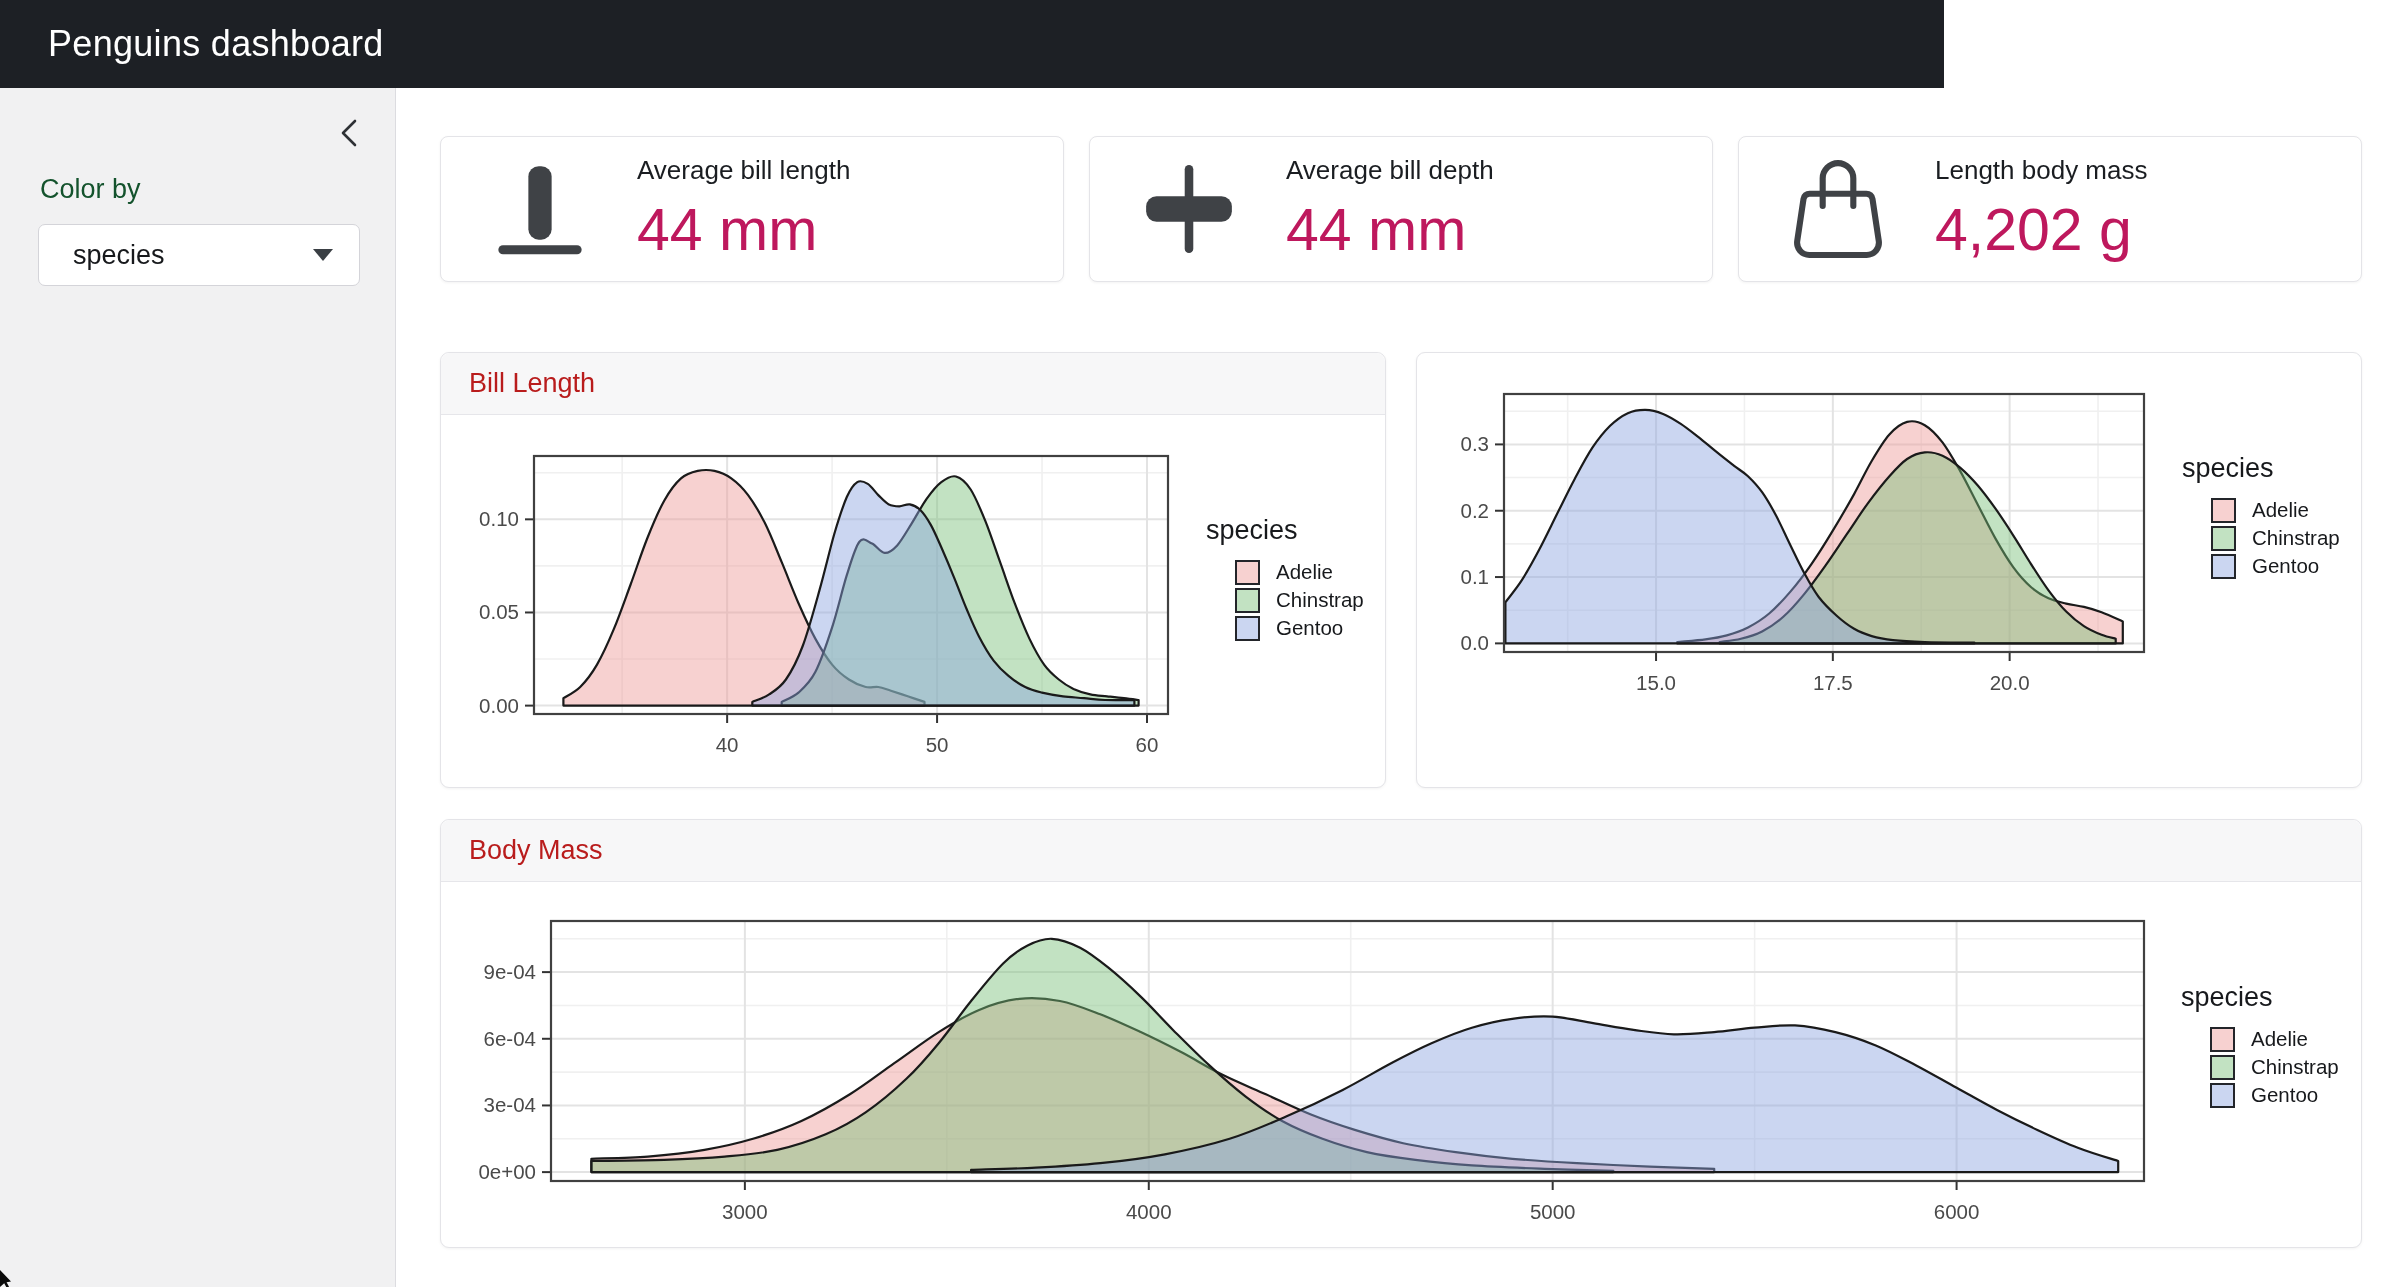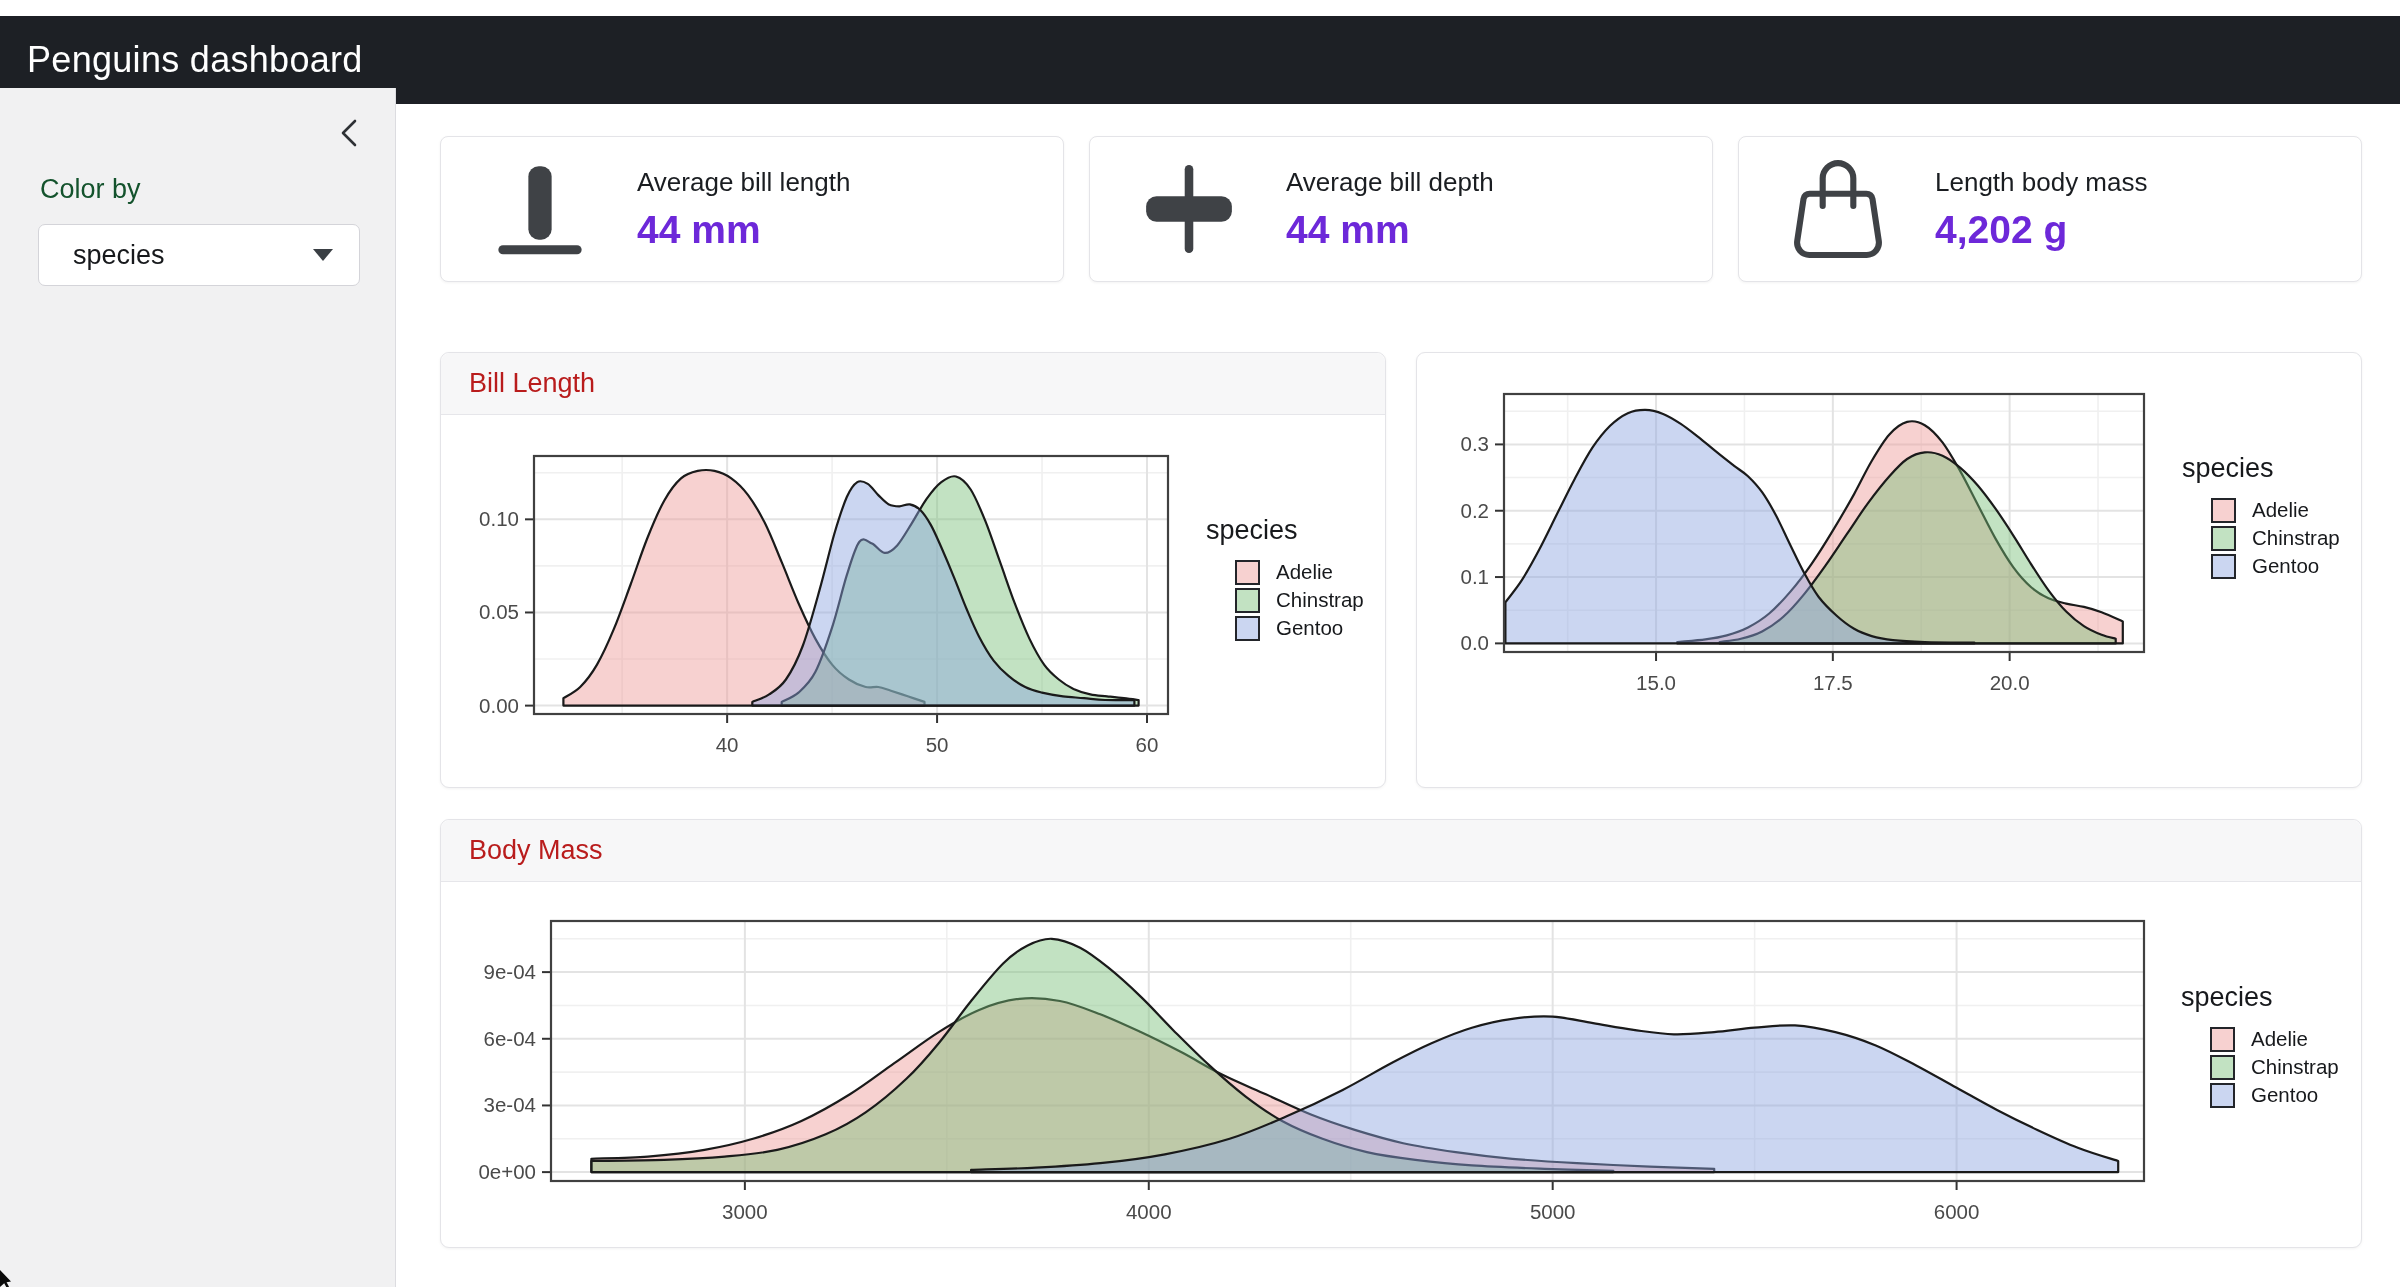--- a/index.html
+++ b/index.html
@@ -1,22 +1,22 @@
 <!DOCTYPE html>
 <html><head>
 <meta charset="utf-8">
 <style>
   * { margin:0; padding:0; box-sizing:border-box; }
   html,body { background:#fff; }
   body { font-family:"Liberation Sans", sans-serif; }
   .app { position:relative; width:2400px; height:1287px; overflow:hidden; background:#fff; }
 
   
-  .navbar { position:absolute; left:0; top:16px; width:2400px; height:88px; background:#1d2025;
-            display:flex; align-items:center; padding-left:27px; }
+  .navbar { position:absolute; left:0; top:0; width:1944px; height:88px; background:#1d2025;
+            display:flex; align-items:center; padding-left:48px; }
   .navbar-title { color:#ffffff; font-size:36px; font-weight:400; letter-spacing:.3px; }
 
   
   .sidebar { position:absolute; left:0; top:88px; width:396px; height:1199px;
              background:#f1f1f2; border-right:1px solid #dcdce0; }
   .collapse-btn { position:absolute; top:26px; right:26px; width:40px; height:40px;
                   background:none; border:none; cursor:pointer; display:flex; align-items:center; justify-content:center; }
   .sidebar-label { position:absolute; top:86px; left:40px; font-size:27px; color:#14532d; }
   .select-box { position:absolute; top:136px; left:38px; width:322px; height:62px; background:#fff;
                 border:1px solid #d4d4d9; border-radius:7px; display:flex; align-items:center;
@@ -25,21 +25,21 @@
                   border-right:10px solid transparent; border-top:12px solid #3a3f44; }
 
   
   .vb-row { position:absolute; left:440px; top:136px; width:1922px; height:146px; display:flex; gap:25px; }
   .value-box { flex:1; background:#fff; border:1px solid #e4e4e8; border-radius:8px;
                box-shadow:0 1px 3px rgba(0,0,0,.05); display:flex; align-items:center;
                padding-left:50px; gap:48px; }
   .vb-icon { width:98px; height:98px; flex:0 0 auto; }
   .vb-icon svg { width:98px; height:98px; display:block; }
   .vb-title { font-size:26px; color:#1a1d21; margin-bottom:10px; }
-  .vb-value { font-size:39px; font-weight:700; color:#6d28d9; }
+  .vb-value { font-size:59px; font-weight:400; color:#be185d; }
 
   
   .card { position:absolute; background:#fff; border:1px solid #e4e4e8; border-radius:9px;
           box-shadow:0 1px 3px rgba(0,0,0,.05); }
   .card-header { height:62px; background:#f7f7f8; border-bottom:1px solid #e6e6ea;
                  border-radius:9px 9px 0 0; display:flex; align-items:center; padding-left:28px;
                  font-size:27px; color:#b91c1c; }
   .card-body { position:relative; width:100%; }
   .card-body svg.plot { position:absolute; left:0; top:0; }
   #card-bill-length { left:440px;  top:352px; width:946px;  height:436px; }

